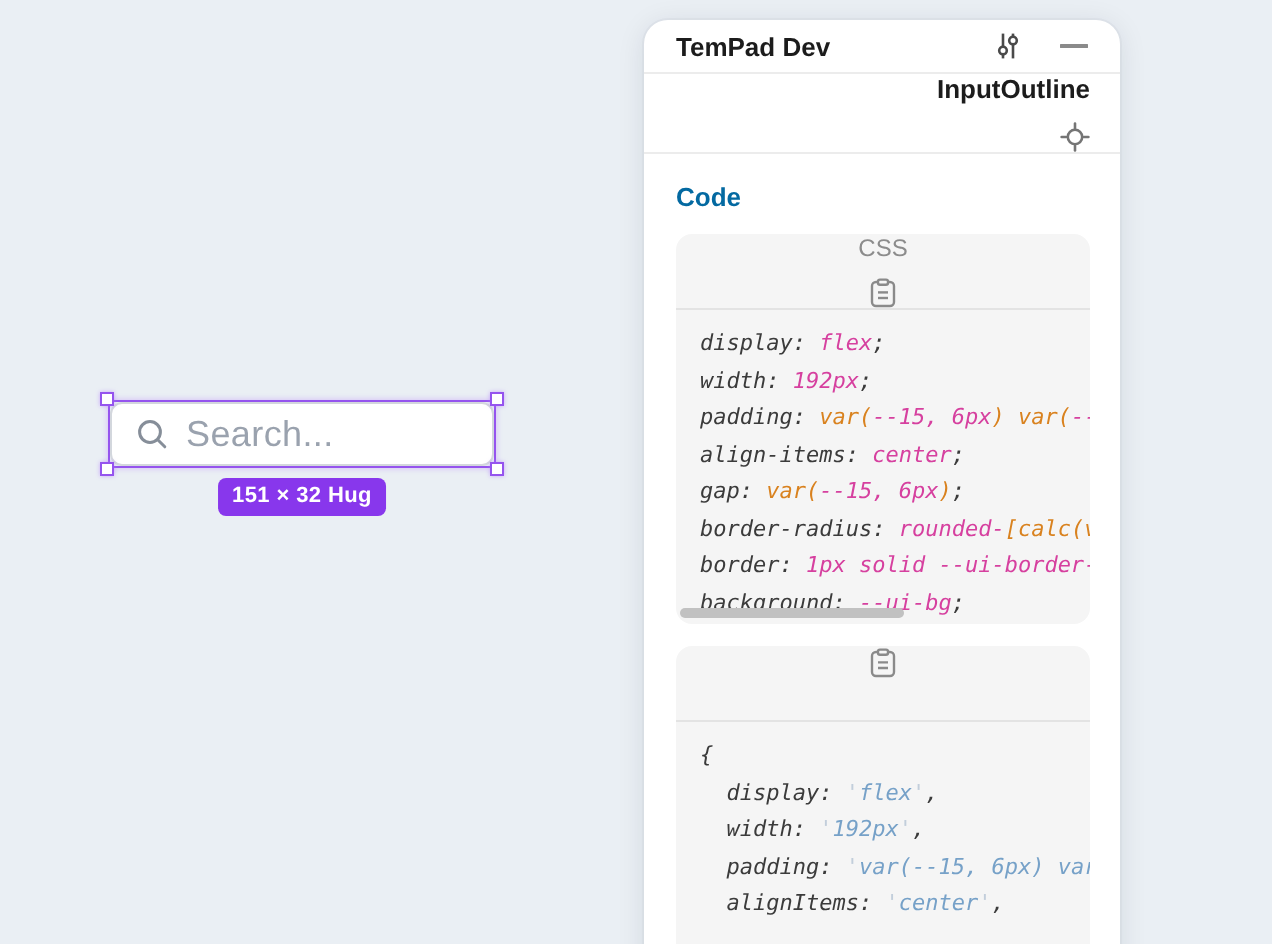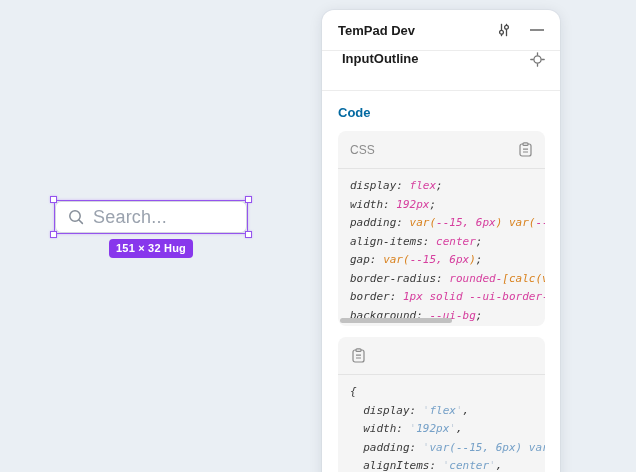--- a/index.html
+++ b/index.html
@@ -38,43 +38,43 @@
     white-space: nowrap; letter-spacing: .2px;
   }
 
   
   .panel {
     position: absolute; left: 322px; top: 10px; width: 238px; height: 520px;
     background: #ffffff; border-radius: 12px 12px 0 0;
     box-shadow: 0 2px 14px rgba(20,30,50,.10), 0 0 0 1px rgba(20,30,50,.03);
   }
   .panel-header {
-    height: 41px; display: flex; align-items: center;
+    height: 27px; display: flex; align-items: center;
     padding: 0 15px 0 16px; border-bottom: 1px solid #ececec;
   }
   .panel-title { font-size: 13px; font-weight: 700; color: #1c1c1c; flex: 1; }
   .header-icons { display: flex; align-items: center; gap: 17px; }
   .icon-btn { display: flex; align-items: center; justify-content: center; width: 16px; height: 16px; cursor: pointer; }
 
   .node-row {
-    height: 40px; display: flex; align-items: flex-start;
-    padding: 0 15px 0 20px; border-bottom: 1px solid #ececec;
+    height: 40px; display: flex; align-items: flex-end;
+    padding: 0 15px 0 3px; border-bottom: 1px solid #ececec; flex-direction: column;
   }
   .node-name { font-size: 13px; font-weight: 700; color: #1c1c1c; flex: 1; }
 
   .code-section { padding: 14px 15px 0 16px; }
   .section-title { font-size: 13px; font-weight: 700; color: #0369a1; }
 
   .code-block {
     position: relative; margin-top: 11px; background: #f5f5f5;
     border-radius: 8px; overflow: hidden;
   }
   .code-block-header {
     height: 38px; display: flex; align-items: center;
-    padding: 0 12px; border-bottom: 1px solid #e3e3e3;
+    padding: 0 12px; border-bottom: 1px solid #e3e3e3; flex-direction: column;
   }
   .code-block-label { font-size: 12px; color: #8c8c8c; flex: 1; }
   .code-area {
     padding: 8px 0 6px 12px; font-family: "DejaVu Sans Mono", monospace;
     font-size: 11px; line-height: 18.5px; white-space: pre; overflow: hidden; font-style: italic;
   }
   .css-area { height: 157px; }
   .js-block { height: 240px; }
   .tok-p { color: #3b3b3b; }
   .tok-v { color: #d6409f; }

